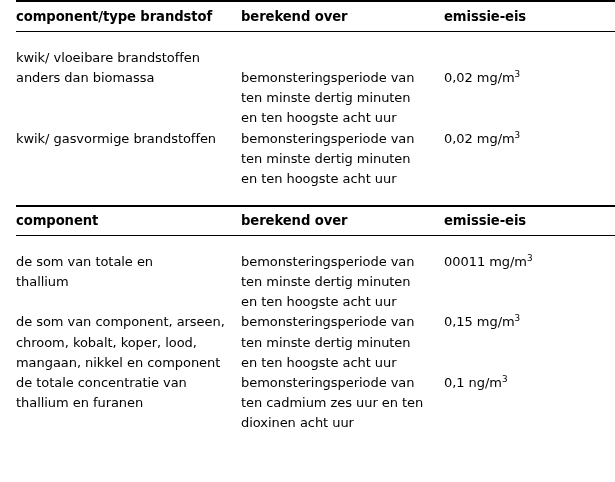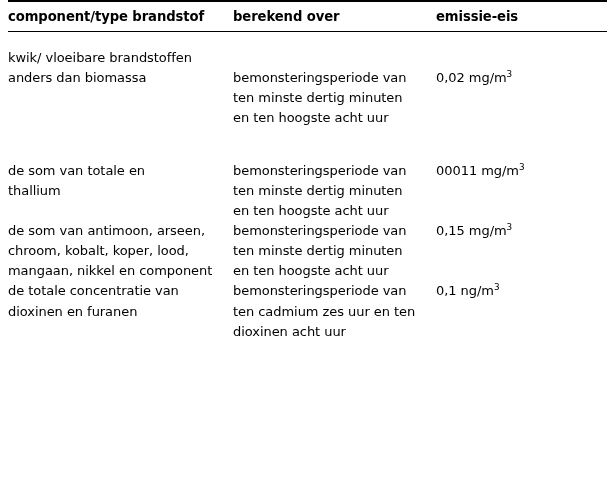--- a/index.html
+++ b/index.html
@@ -12,21 +12,21 @@
     height: 482px;
     font-family: "DejaVu Sans", sans-serif;
     color: #000000;
     overflow: hidden;
   }
   .page {
     position: relative;
     width: 615px;
     height: 482px;
     box-sizing: border-box;
-    padding: 0 8px;
+    padding: 0 16px;
   }
   table.tbl {
     width: 599px;
     border-collapse: collapse;
     table-layout: fixed;
   }
   col.c1 { width: 225px; }
   col.c2 { width: 203px; }
   col.c3 { width: 171px; }
 
@@ -106,25 +106,43 @@
           <span class="line">bemonsteringsperiode van</span>
           <span class="line">ten minste dertig minuten</span>
           <span class="line">en ten hoogste acht uur</span>
         </td>
         <td class="cell">
           <span class="line blank">&nbsp;</span>
           <span class="line"><span>0,02 mg/m</span><sup>3</sup></span>
         </td>
       </tr>
 
+      <tr>
+        <td class="cell pad-r">
+          <span class="line">kwik/ gasvormige brandstoffen</span>
+        </td>
+        <td class="cell pad-r">
+          <span class="line">bemonsteringsperiode van</span>
+          <span class="line">ten minste dertig minuten</span>
+          <span class="line">en ten hoogste acht uur</span>
+        </td>
+        <td class="cell">
+          <span class="line"><span>0,02 mg/m</span><sup>3</sup></span>
+        </td>
+      </tr>
 
       <tr class="spacer-row">
           <td colspan="3"></td>
         </tr>
 
+      <tr class="hdr rule-top rule-bottom">
+        <td class="pad-r">component</td>
+        <td class="pad-r">berekend over</td>
+        <td>emissie-eis</td>
+      </tr>
 
       <tr class="spacer-row">
           <td colspan="3"></td>
         </tr>
 
       <tr>
         <td class="cell pad-r">
           <span class="line">de som van totale en</span>
           <span class="line">thallium</span>
         </td>
@@ -133,38 +151,38 @@
           <span class="line">ten minste dertig minuten</span>
           <span class="line">en ten hoogste acht uur</span>
         </td>
         <td class="cell">
           <span class="line"><span>00011 mg/m</span><sup>3</sup></span>
         </td>
       </tr>
 
       <tr>
         <td class="cell pad-r">
-          <span class="line">de som van antimoon, arseen,</span>
+          <span class="line">de som van component, arseen,</span>
           <span class="line">chroom, kobalt, koper, lood,</span>
           <span class="line">mangaan, nikkel en component</span>
         </td>
         <td class="cell pad-r">
           <span class="line">bemonsteringsperiode van</span>
           <span class="line">ten minste dertig minuten</span>
           <span class="line">en ten hoogste acht uur</span>
         </td>
         <td class="cell">
           <span class="line"><span>0,15 mg/m</span><sup>3</sup></span>
         </td>
       </tr>
 
       <tr>
         <td class="cell pad-r">
           <span class="line">de totale concentratie van</span>
-          <span class="line">dioxinen en furanen</span>
+          <span class="line">thallium en furanen</span>
         </td>
         <td class="cell pad-r">
           <span class="line">bemonsteringsperiode van</span>
           <span class="line">ten cadmium zes uur en ten</span>
           <span class="line">dioxinen acht uur</span>
         </td>
         <td class="cell">
           <span class="line"><span>0,1 ng/m</span><sup>3</sup></span>
         </td>
       </tr>

